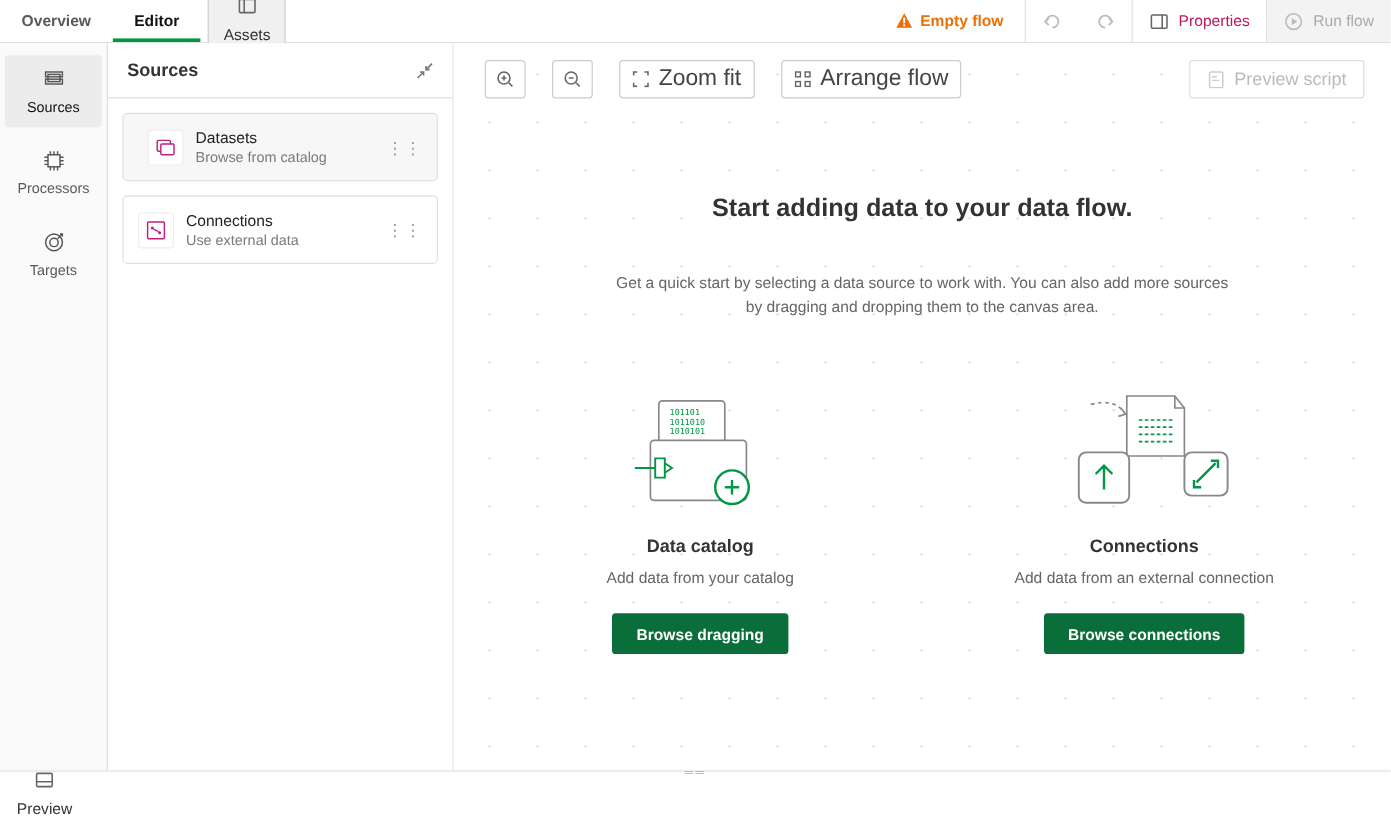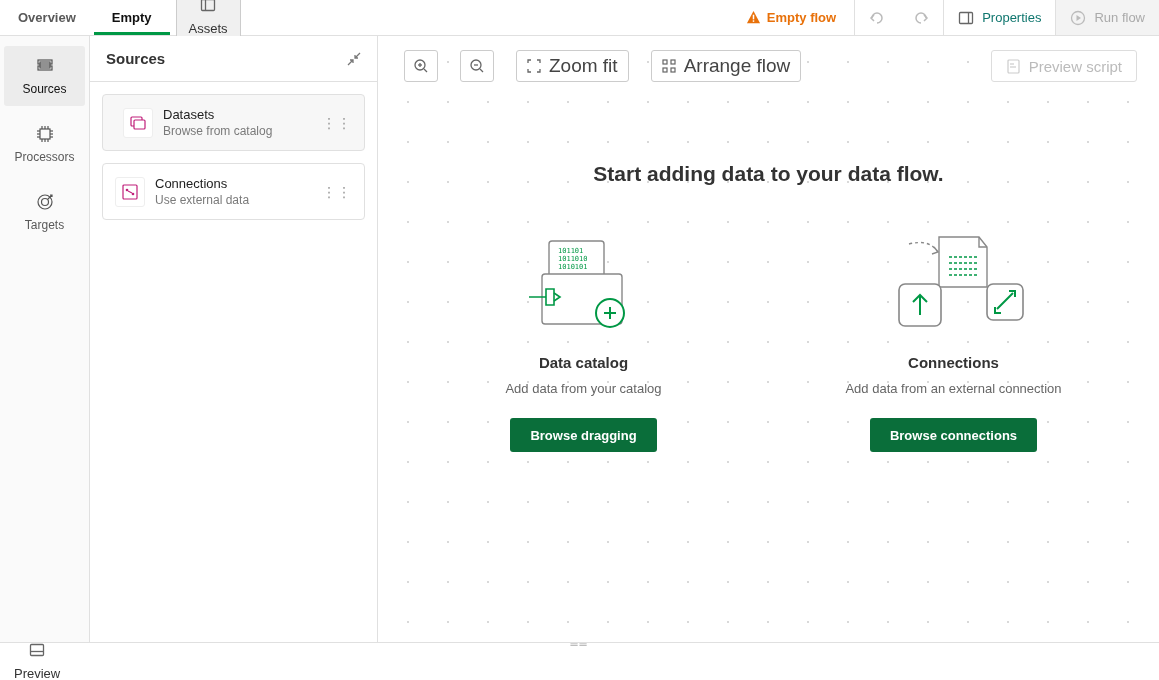--- a/index.html
+++ b/index.html
@@ -46,21 +46,21 @@
     color: var(--orange); font-weight: 600; font-size: 13px;
     padding-right: 18px;
   }
   .topbar .divider { width: 1px; height: 100%; background: var(--border); }
   .icon-btn {
     width: 44px; height: 100%; display: flex; align-items: center; justify-content: center;
     cursor: pointer; color: #8a8a8a;
   }
   .prop-btn, .run-btn {
     height: 100%; display: flex; align-items: center; gap: 8px;
-    padding: 0 14px; cursor: pointer; font-size: 13px; color: #0f766e;
+    padding: 0 14px; cursor: pointer; font-size: 13px; color: #be185d;
   }
   .run-btn {
     color: #aaa; background: #f3f3f3;
   }
 
   
   .main {
     display: flex; height: calc(680px - 36px - 38px);
   }
   .rail {
@@ -186,21 +186,21 @@
   .toggle.on .knob { left: auto; right: 0; }
 
   svg { display: block; }
 </style>
 </head>
 <body>
 
 <div class="topbar">
   <div class="tabs">
     <div class="tab">Overview</div>
-    <div class="tab active">Empty</div>
+    <div class="tab active">Editor</div>
   </div>
   <div class="assets-btn">
     <svg width="16" height="16" viewBox="0 0 16 16">
       <rect x="1.5" y="2.5" width="13" height="11" rx="1" fill="none" stroke="#666" stroke-width="1.3"></rect>
       <line x1="5.5" y1="2.5" x2="5.5" y2="13.5" stroke="#666" stroke-width="1.3"></line>
     </svg>
     <span>Assets</span>
   </div>
   <div class="spacer"></div>
   <div class="empty-flow">
@@ -360,20 +360,21 @@
       <svg width="15" height="15" viewBox="0 0 15 15">
         <rect x="2" y="1" width="11" height="13" rx="1" fill="none" stroke="#ccc" stroke-width="1.2"></rect>
         <line x1="4" y1="5" x2="8" y2="5" stroke="#ccc" stroke-width="1.2"></line>
         <line x1="4" y1="8" x2="10" y2="8" stroke="#ccc" stroke-width="1.2"></line>
       </svg>
       <span>Preview script</span>
     </div>
 
     <div class="empty-state">
       <h2>Start adding data to your data flow.</h2>
+      <p class="desc">Get a quick start by selecting a data source to work with. You can also add more sources by dragging and dropping them to the canvas area.</p>
       <div class="tiles">
         <div class="tile">
           <div class="tile-illus">
             <svg width="120" height="105" viewBox="0 0 120 105">
               <rect x="25" y="12" width="55" height="78" rx="3" fill="#fff" stroke="#888" stroke-width="1.4"></rect>
               <rect x="18" y="45" width="80" height="50" rx="3" fill="#fff" stroke="#888" stroke-width="1.4"></rect>
               <text x="34" y="24" font-family="monospace" font-size="7" fill="#009845">101101</text>
               <text x="34" y="32" font-family="monospace" font-size="7" fill="#009845">1011010</text>
               <text x="34" y="40" font-family="monospace" font-size="7" fill="#009845">1010101</text>
               <path d="M5 68 L22 68 L22 60 L30 60 L30 76 L22 76 L22 68" fill="none" stroke="#009845" stroke-width="1.6"></path>

